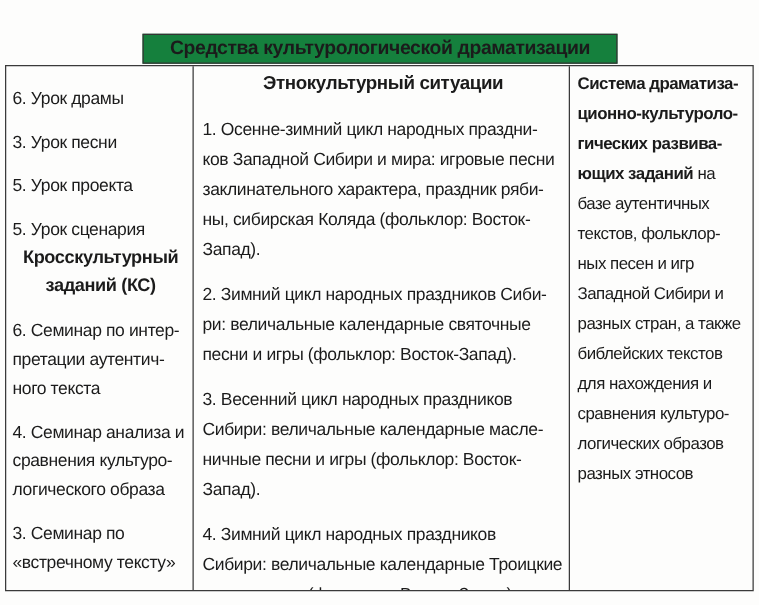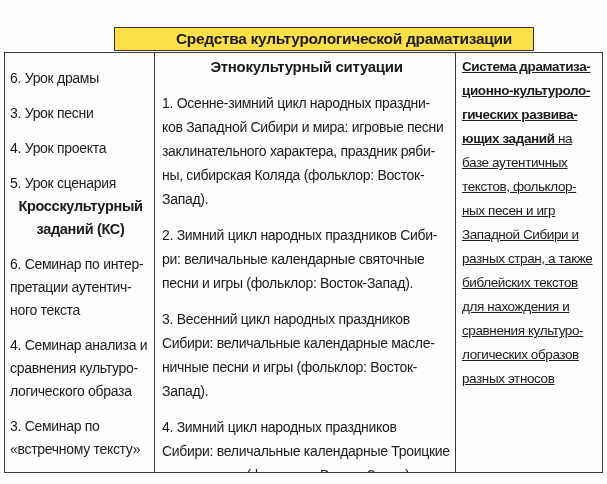--- a/index.html
+++ b/index.html
@@ -21,26 +21,25 @@
     inset: 0;
     background: #fdfdfc;
   }
   .title-box {
     position: absolute;
     left: 114px;
     top: 27px;
     width: 378px;
     height: 22px;
     border: 1.5px solid #343434;
-    background: #fde047;
+    background: #15803d;
     display: flex;
     align-items: center;
     justify-content: center;
     z-index: 2;
-    padding-left: 40px;
   }
   .title-box .title-text {
     font-weight: bold;
     font-size: 15.5px;
     white-space: pre;
   }
   .grid {
     position: absolute;
     left: 4px;
     top: 52px;
@@ -80,38 +79,38 @@
     letter-spacing: -0.4px;
   }
   .block { white-space: pre; margin-top: 12px; }
   .hdr {
     font-weight: bold;
     text-align: center;
     white-space: pre;
     font-size: 14.5px;
   }
   .col-mid .hdr { font-size: 15px; }
-  .rt { white-space: pre; text-decoration: underline; }
+  .rt { white-space: pre; }
   .rt .lead { font-weight: bold; }
 </style>
 </head>
 <body>
 
 <div class="page">
 
   <div class="title-box">
     <span class="title-text">Средства культурологической драматизации</span>
   </div>
 
   <div class="grid">
 
     <div class="col col-left">
       <div class="block">6. Урок драмы</div>
       <div class="block">3. Урок песни</div>
-      <div class="block">4. Урок проекта</div>
+      <div class="block">5. Урок проекта</div>
       <div class="block">5. Урок сценария</div>
       <div class="hdr">Кросскультурный
 заданий (КС)</div>
       <div class="block">6. Семинар по интер-
 претации аутентич-
 ного текста</div>
       <div class="block">4. Семинар анализа и
 сравнения культуро-
 логического образа</div>
       <div class="block">3. Семинар по

